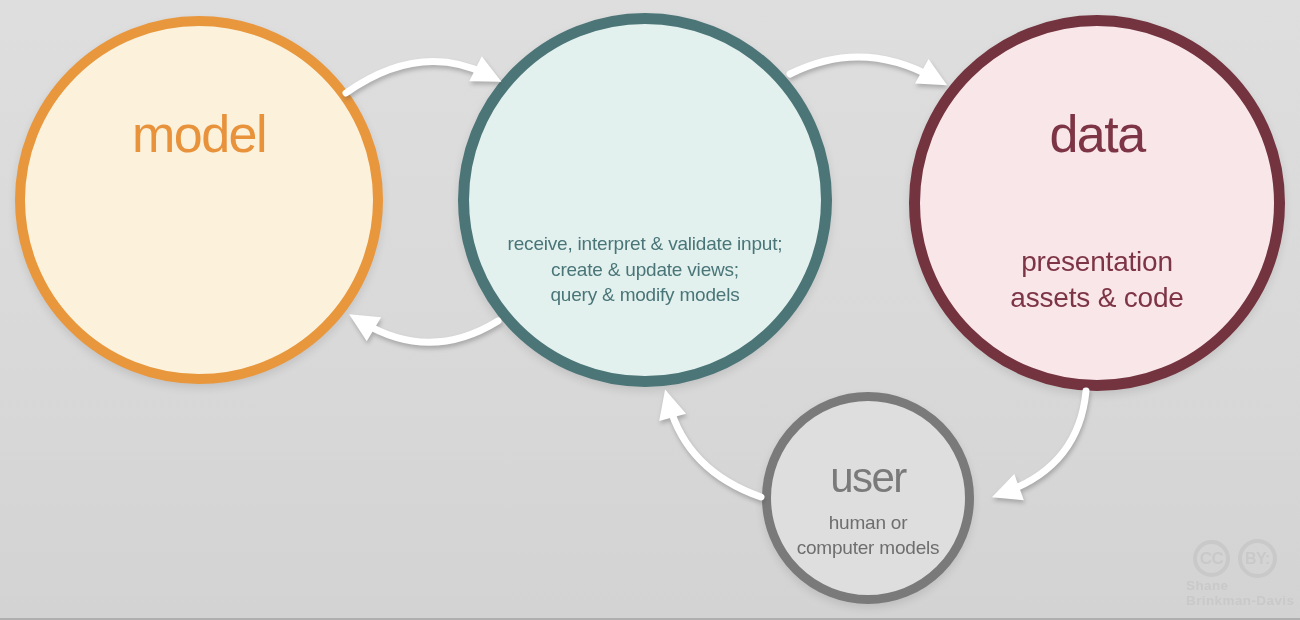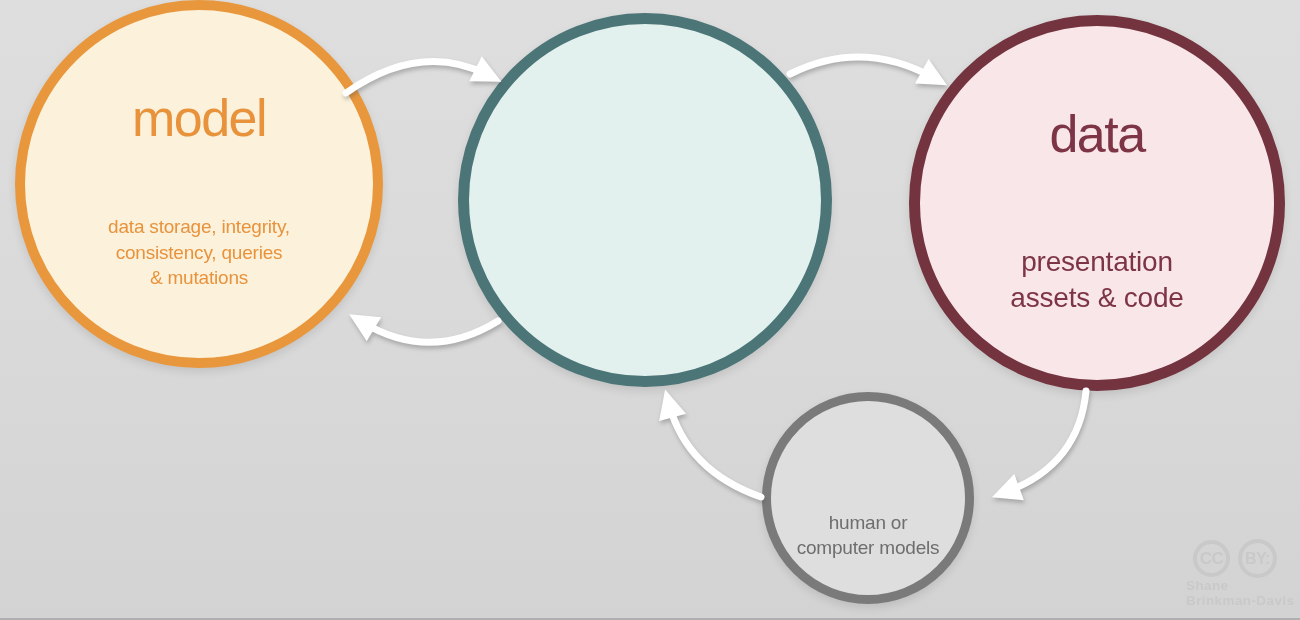--- a/index.html
+++ b/index.html
@@ -15,21 +15,21 @@
   }
   .circle .title{
     position:absolute;left:0;right:0;text-align:center;
     line-height:1;letter-spacing:-1.5px;
   }
   .circle .desc{
     position:absolute;left:0;right:0;text-align:center;
     white-space:pre-line;letter-spacing:-0.2px;
   }
   
-  .node-model{left:15px;top:0;width:368px;height:368px;
+  .node-model{left:15px;top:16px;width:368px;height:368px;
     background:#FCF2DC;border:10px solid #E8973D;text-decoration:underline;}
   .node-model .title{top:82px;font-size:52px;color:#E8923B;}
   .node-model .desc{top:204px;font-size:19px;line-height:1.35;color:#E8923B;}
   
   .node-controller{left:458px;top:13px;width:374px;height:374px;
     background:#E2F1EE;border:11px solid #4C7577;}
   .node-controller .title{top:76px;font-size:52px;color:#4A7578;}
   .node-controller .desc{top:207px;font-size:19px;line-height:1.35;color:#4A7578;}
   
   .node-view{left:909px;top:15px;width:376px;height:376px;
@@ -72,35 +72,36 @@
     </defs>
     <path class="flow" d="M 346 93 Q 420 41 488 75" marker-end="url(#ah)"></path>
     <path class="flow" d="M 790 74 Q 862 38 934 78" marker-end="url(#ah)"></path>
     <path class="flow" d="M 498 321 Q 430 363 362 322" marker-end="url(#ah)"></path>
     <path class="flow" d="M 1086 391 Q 1079 465 1006 492" marker-end="url(#ah)"></path>
     <path class="flow" d="M 761 497 Q 687 471 669 404" marker-end="url(#ah)"></path>
   </svg>
 
   <div class="circle node-model">
     <div class="title">model</div>
-    <div class="desc">data storage, integrity,
-consistency, queries
-&amp; mutations</div>
   </div>
 
   <div class="circle node-controller">
+    <div class="desc">receive, interpret &amp; validate input;
+create &amp; update views;
+query &amp; modify models</div>
   </div>
 
   <div class="circle node-view">
     <div class="title">data</div>
     <div class="desc">presentation
 assets &amp; code</div>
   </div>
 
   <div class="circle node-user">
+    <div class="title">user</div>
     <div class="desc">human or
 computer models</div>
   </div>
 
   <div class="license-badge badge-cc">CC</div>
   <div class="license-badge badge-by">BY:</div>
   <div class="author">Shane
 Brinkman-Davis</div>
 
 </div>

